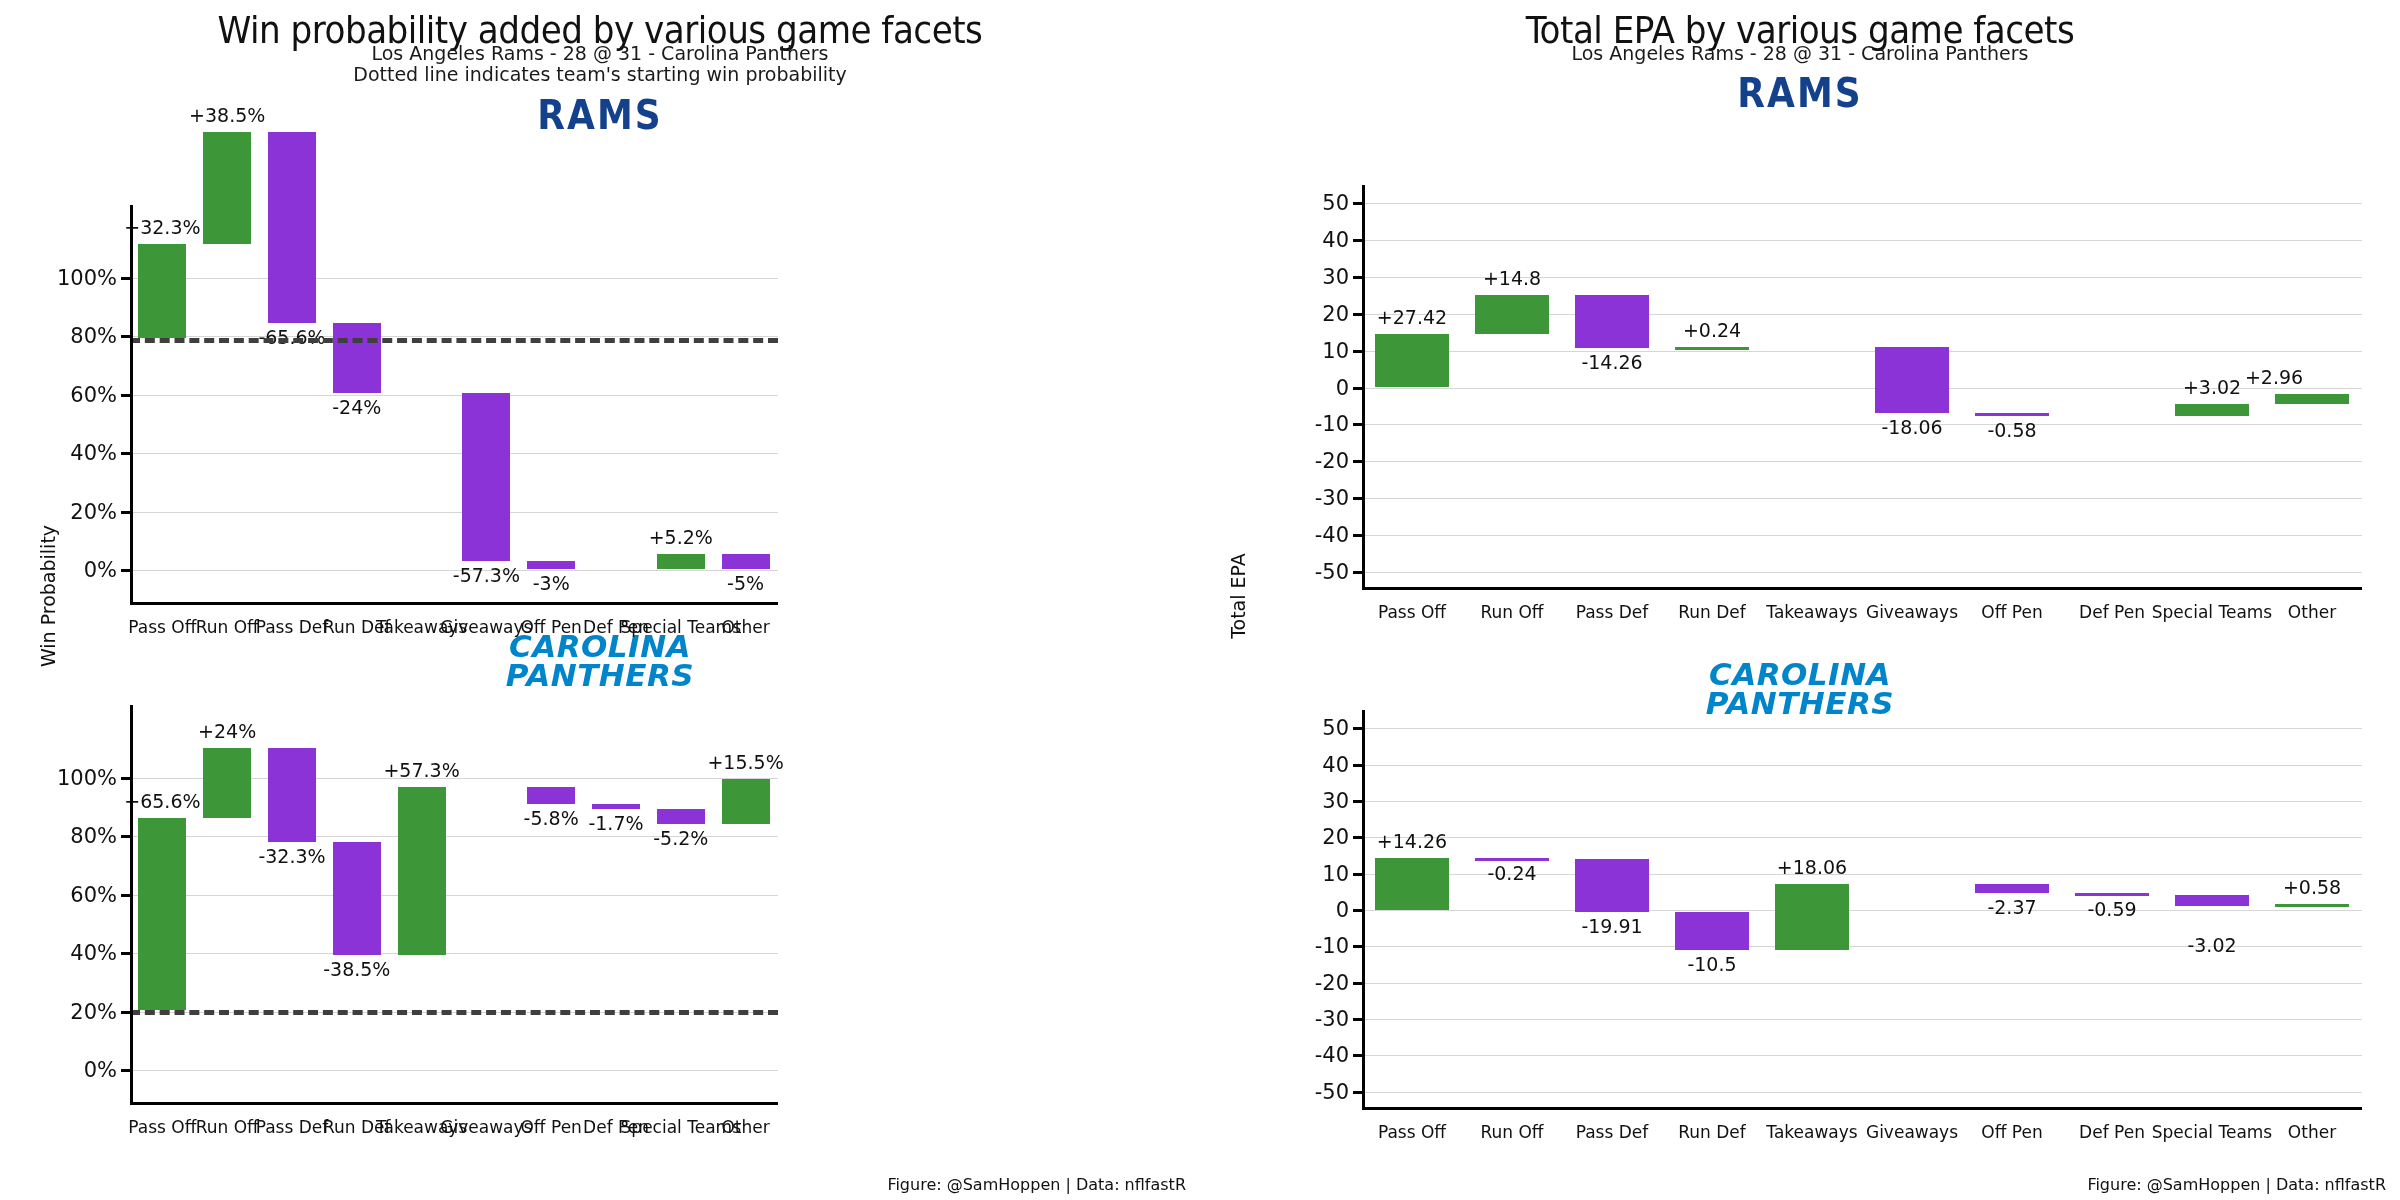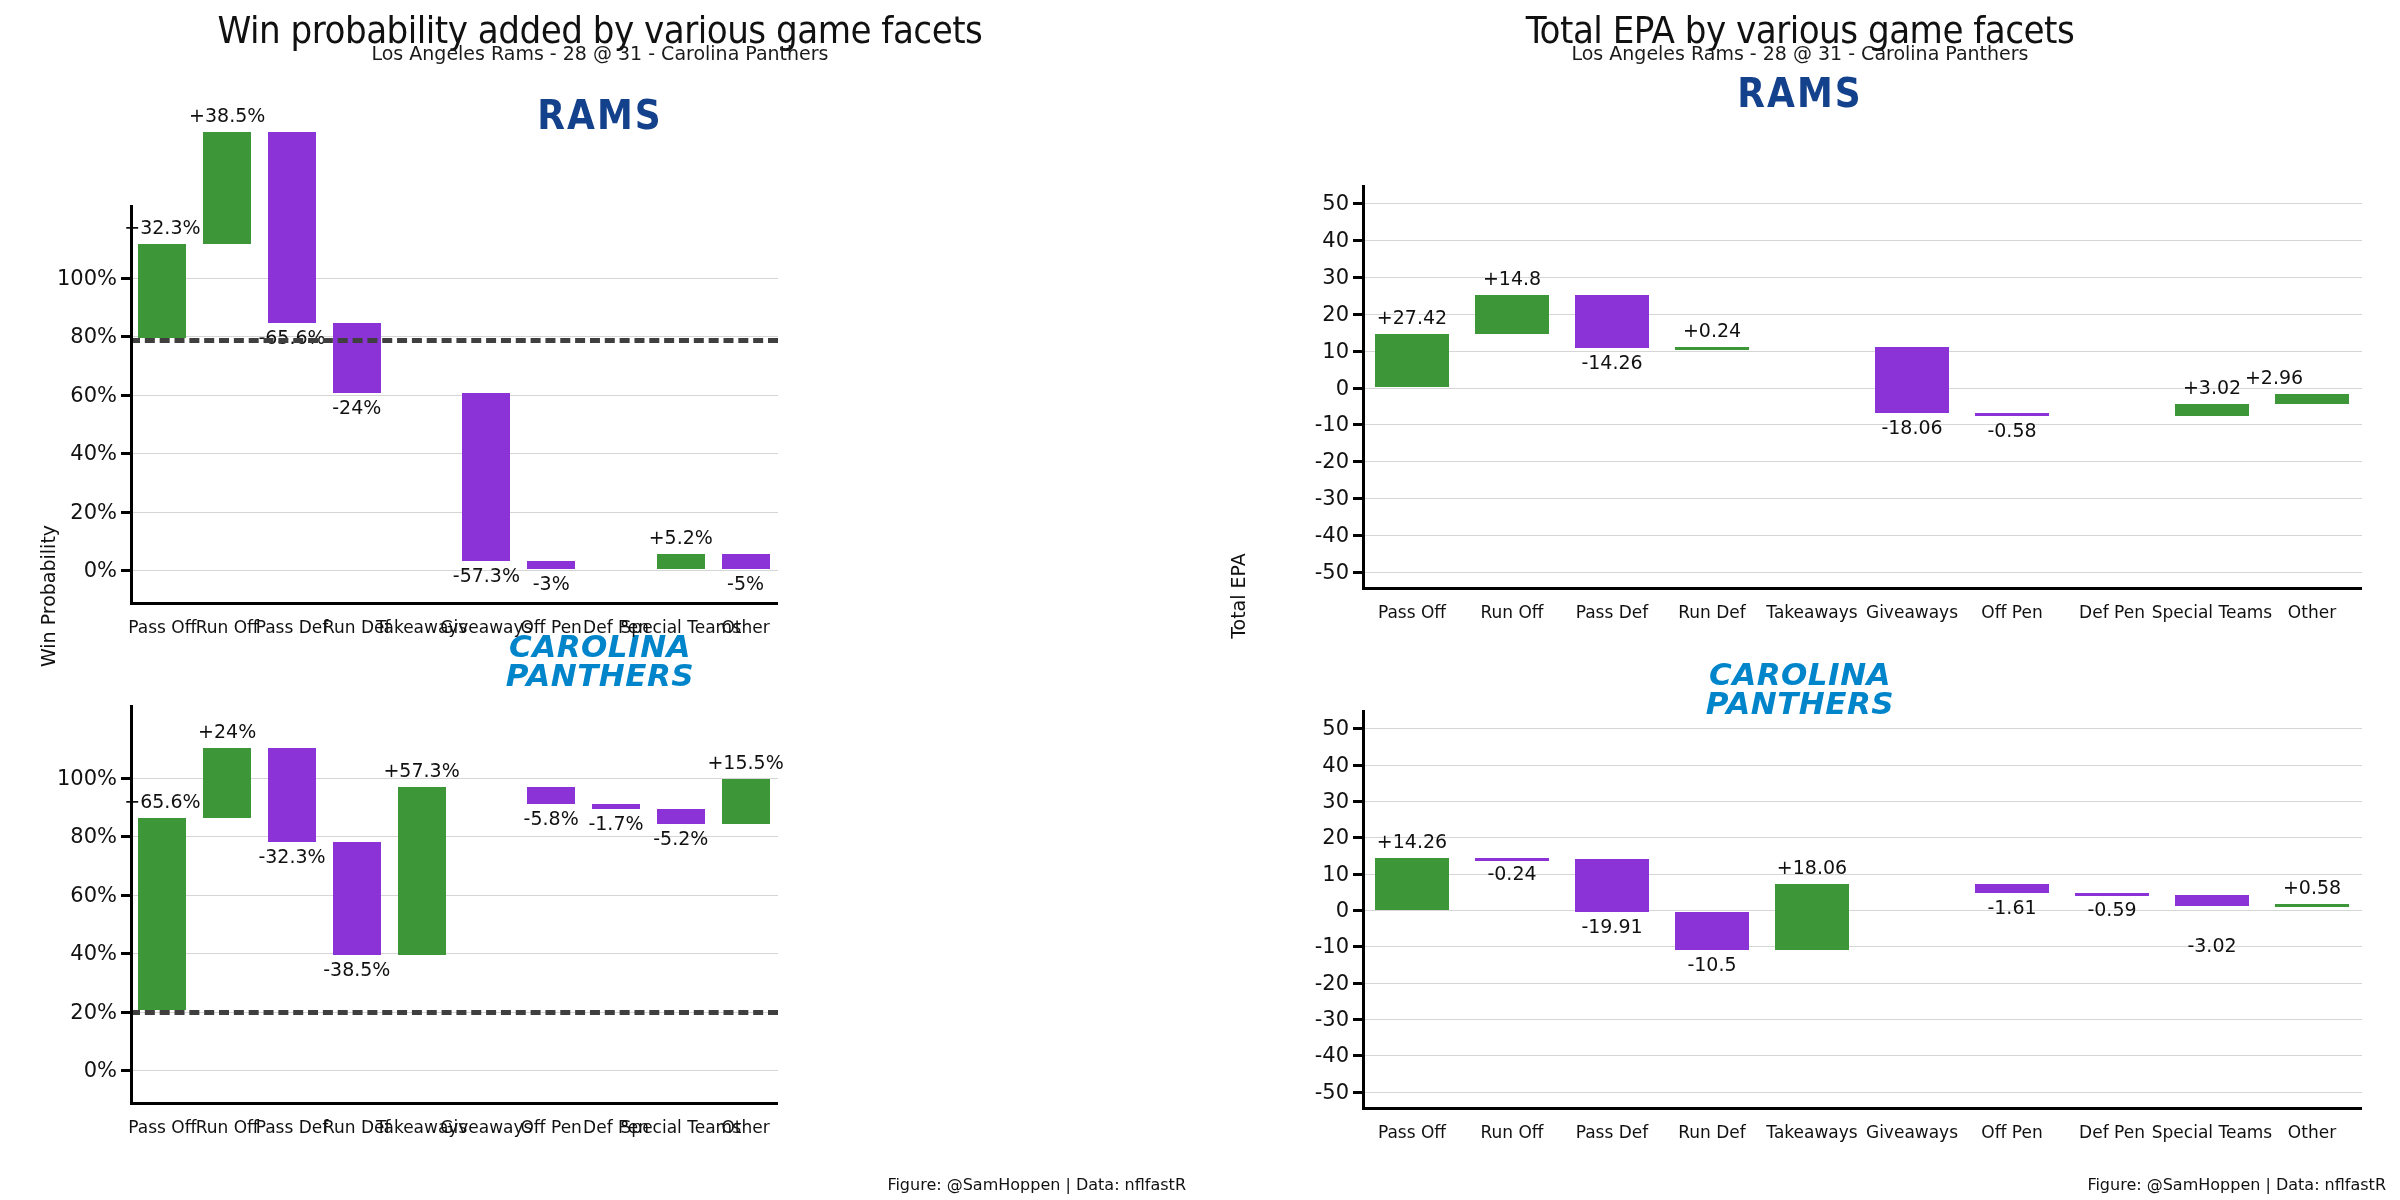--- a/index.html
+++ b/index.html
@@ -85,20 +85,21 @@
     position:absolute;bottom:6px;right:14px;
     font-size:16px;color:#111;
   }
 </style>
 </head>
 <body>
 
 <div class="panel panel-left">
   <div class="chart-title">Win probability added by various game facets</div>
   <div class="chart-sub sub1">Los Angeles Rams - 28 @ 31 - Carolina Panthers</div>
+  <div class="chart-sub sub2">Dotted line indicates team's starting win probability</div>
 
   <div class="wordmark rams-mark" style="top:92px;">RAMS</div>
   <div class="wordmark panthers-mark" style="top:632px;">
     <div>CAROLINA</div>
     <div>PANTHERS</div>
   </div>
 
   <div class="axis-title rot" style="left:-52px;top:585px;width:200px;text-align:center;">Win Probability</div>
 
   <div class="plot" id="plot-wp-rams" style="left:130px;top:205px;width:648px;height:400px;">
@@ -331,21 +332,21 @@
         <div class="bar-label" style="left: 250px; top: 204.927px;">-19.91</div>
         <div class="xtick-label" style="left: 250px;">Pass Def</div>
         <div class="bar neg" style="left: 313px; top: 201.927px; width: 74px; height: 38.1818px;"></div>
         <div class="bar-label" style="left: 350px; top: 243.109px;">-10.5</div>
         <div class="xtick-label" style="left: 350px;">Run Def</div>
         <div class="bar pos" style="left: 413px; top: 174.436px; width: 74px; height: 65.6727px;"></div>
         <div class="bar-label" style="left: 450px; top: 146.436px;">+18.06</div>
         <div class="xtick-label" style="left: 450px;">Takeaways</div>
         <div class="xtick-label" style="left: 550px;">Giveaways</div>
         <div class="bar neg" style="left: 613px; top: 174.436px; width: 74px; height: 8.61818px;"></div>
-        <div class="bar-label" style="left: 650px; top: 186.055px;">-1.61</div>
+        <div class="bar-label" style="left: 650px; top: 186.055px;">-2.37</div>
         <div class="xtick-label" style="left: 650px;">Off Pen</div>
         <div class="bar neg" style="left: 713px; top: 183.055px; width: 74px; height: 3px;"></div>
         <div class="bar-label" style="left: 750px; top: 188.2px;">-0.59</div>
         <div class="xtick-label" style="left: 750px;">Def Pen</div>
         <div class="bar neg" style="left: 813px; top: 185.2px; width: 74px; height: 10.9818px;"></div>
         <div class="bar-label" style="left: 850px; top: 199.182px; margin-top: 25px;">-3.02</div>
         <div class="xtick-label" style="left: 850px;">Special Teams</div>
         <div class="bar pos" style="left: 913px; top: 194.073px; width: 74px; height: 3px;"></div>
         <div class="bar-label" style="left: 950px; top: 166.073px;">+0.58</div>
         <div class="xtick-label" style="left: 950px;">Other</div>

